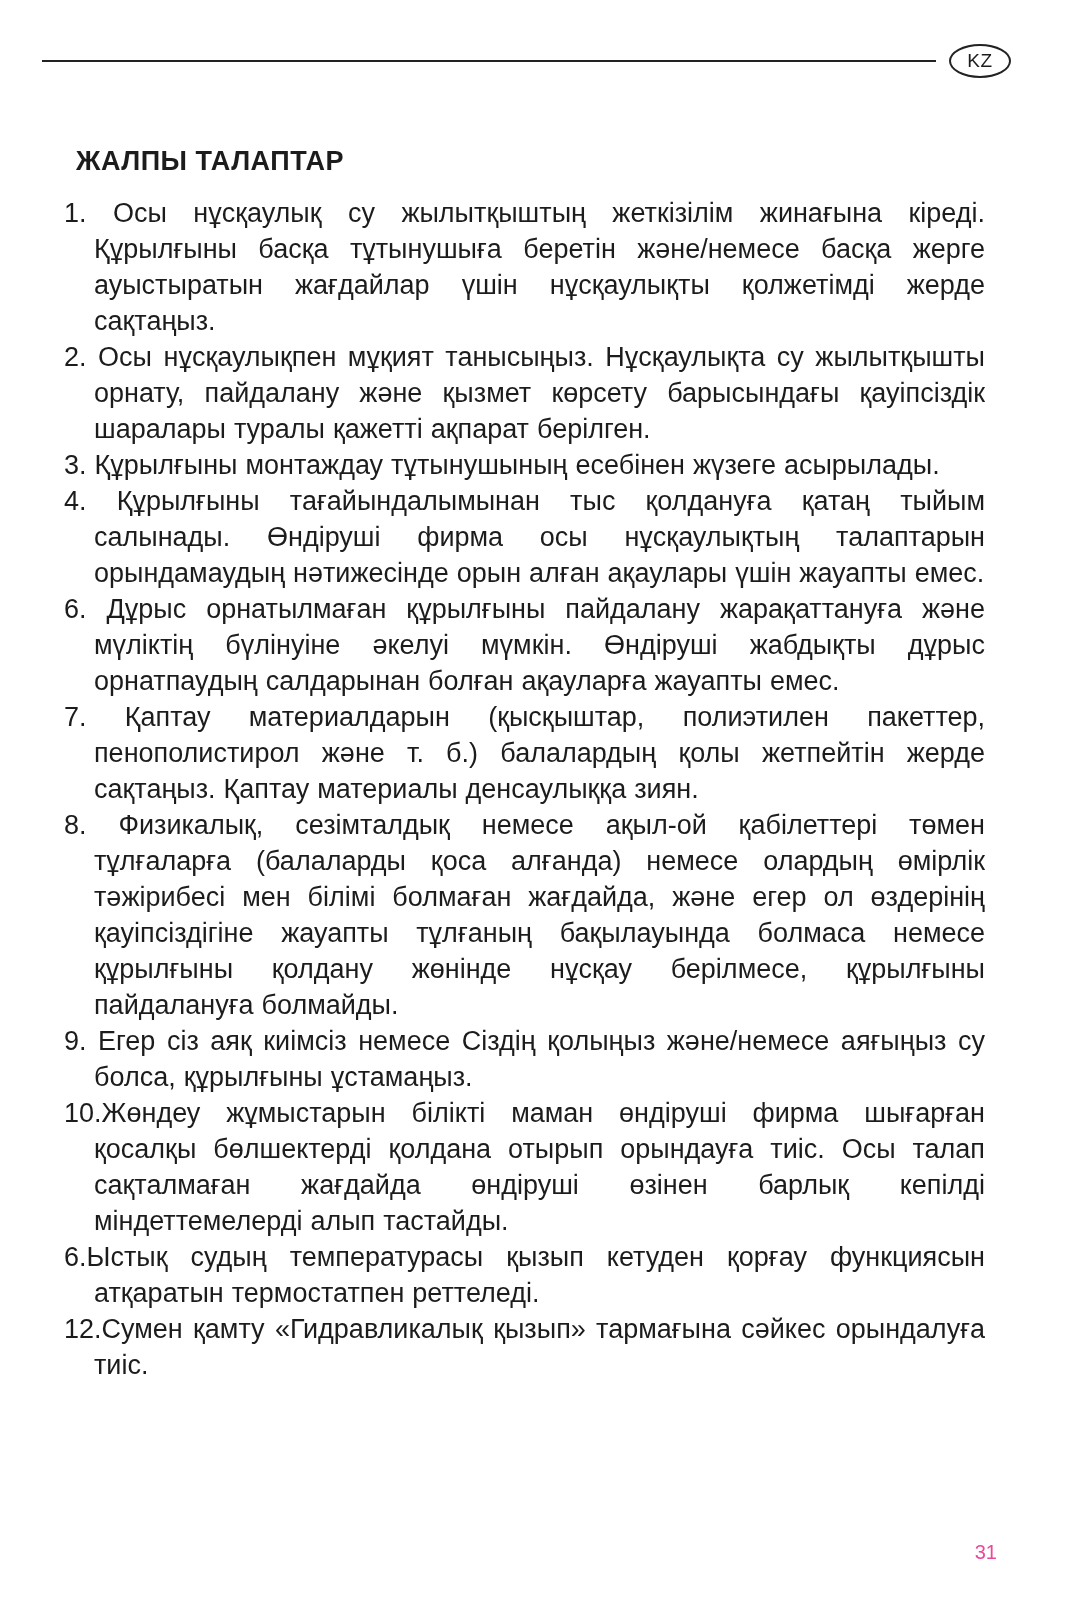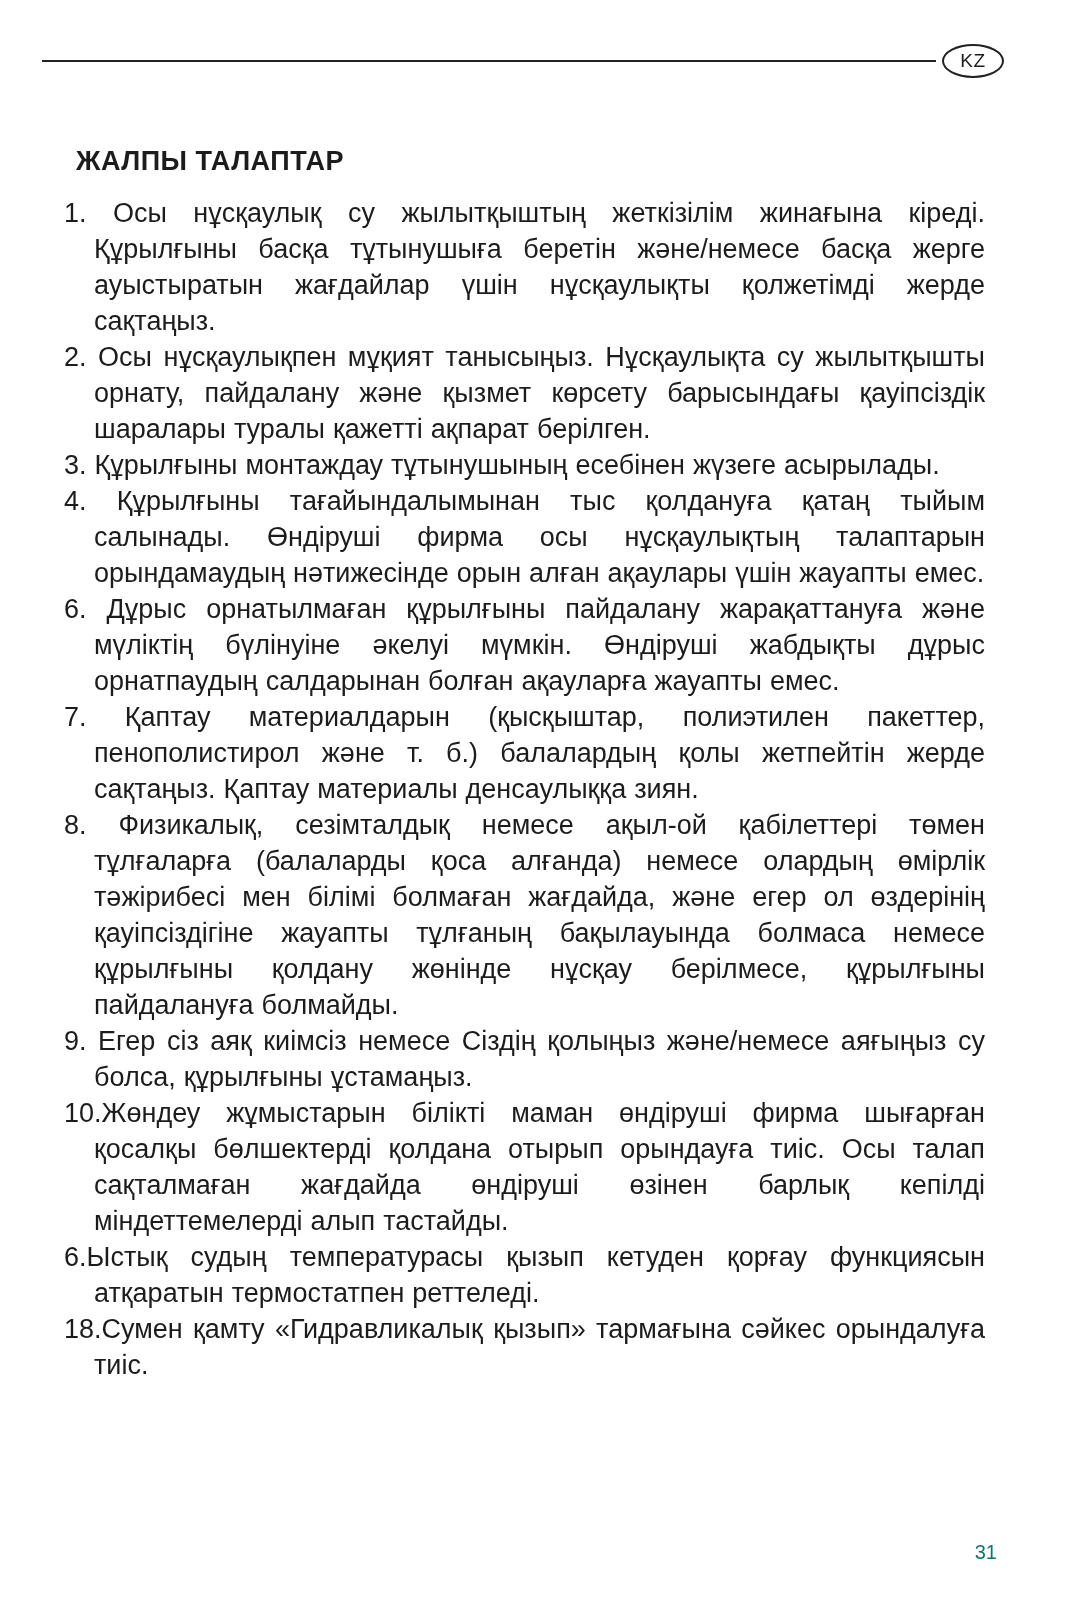--- a/index.html
+++ b/index.html
@@ -20,21 +20,21 @@
     position: absolute;
     left: 42px;
     right: 131px;
     top: 60px;
     height: 2px;
     background: #222222;
   }
   .lang-badge {
     position: absolute;
     top: 44px;
-    right: 63px;
+    right: 56px;
     width: 62px;
     height: 34px;
     border: 2px solid #222222;
     border-radius: 50%;
     display: flex;
     align-items: center;
     justify-content: center;
     font-size: 19px;
     letter-spacing: 0.5px;
     color: #1c1c1c;
@@ -68,21 +68,21 @@
     word-spacing: 0.5px;
   }
   .item .num {
     white-space: pre;
   }
   .page-number {
     position: absolute;
     right: 70px;
     bottom: 36px;
     font-size: 20px;
-    color: #0f766e;
+    color: #ec4899;
   }
 </style>
 </head>
 <body>
 
 <div class="page">
 
   <div class="header-rule"></div>
 
   <div class="lang-badge">KZ</div>
@@ -105,19 +105,19 @@
   <div class="item"><span class="num">7. </span><span class="txt">Қаптау материалдарын (қысқыштар, полиэтилен пакеттер, пенополистирол және т. б.) балалардың қолы жетпейтін жерде сақтаңыз. Қаптау материалы денсаулыққа зиян.</span></div>
 
   <div class="item"><span class="num">8. </span><span class="txt">Физикалық, сезімталдық немесе ақыл-ой қабілеттері төмен тұлғаларға (балаларды қоса алғанда) немесе олардың өмірлік тәжірибесі мен білімі болмаған жағдайда, және егер ол өздерінің қауіпсіздігіне жауапты тұлғаның бақылауында болмаса немесе құрылғыны қолдану жөнінде нұсқау берілмесе, құрылғыны пайдалануға болмайды.</span></div>
 
   <div class="item"><span class="num">9. </span><span class="txt">Егер сіз аяқ киімсіз немесе Сіздің қолыңыз және/немесе аяғыңыз су болса, құрылғыны ұстамаңыз.</span></div>
 
   <div class="item"><span class="num">10.</span><span class="txt">Жөндеу жұмыстарын білікті маман өндіруші фирма шығарған қосалқы бөлшектерді қолдана отырып орындауға тиіс. Осы талап сақталмаған жағдайда өндіруші өзінен барлық кепілді міндеттемелерді алып тастайды.</span></div>
 
   <div class="item"><span class="num">6.</span><span class="txt">Ыстық судың температурасы қызып кетуден қорғау функциясын атқаратын термостатпен реттеледі.</span></div>
 
-  <div class="item"><span class="num">18.</span><span class="txt">Сумен қамту «Гидравликалық қызып» тармағына сәйкес орындалуға тиіс.</span></div>
+  <div class="item"><span class="num">12.</span><span class="txt">Сумен қамту «Гидравликалық қызып» тармағына сәйкес орындалуға тиіс.</span></div>
 </div>
   </div>
 
   <div class="page-number">31</div>
 
 </div>
 
 </body></html>

